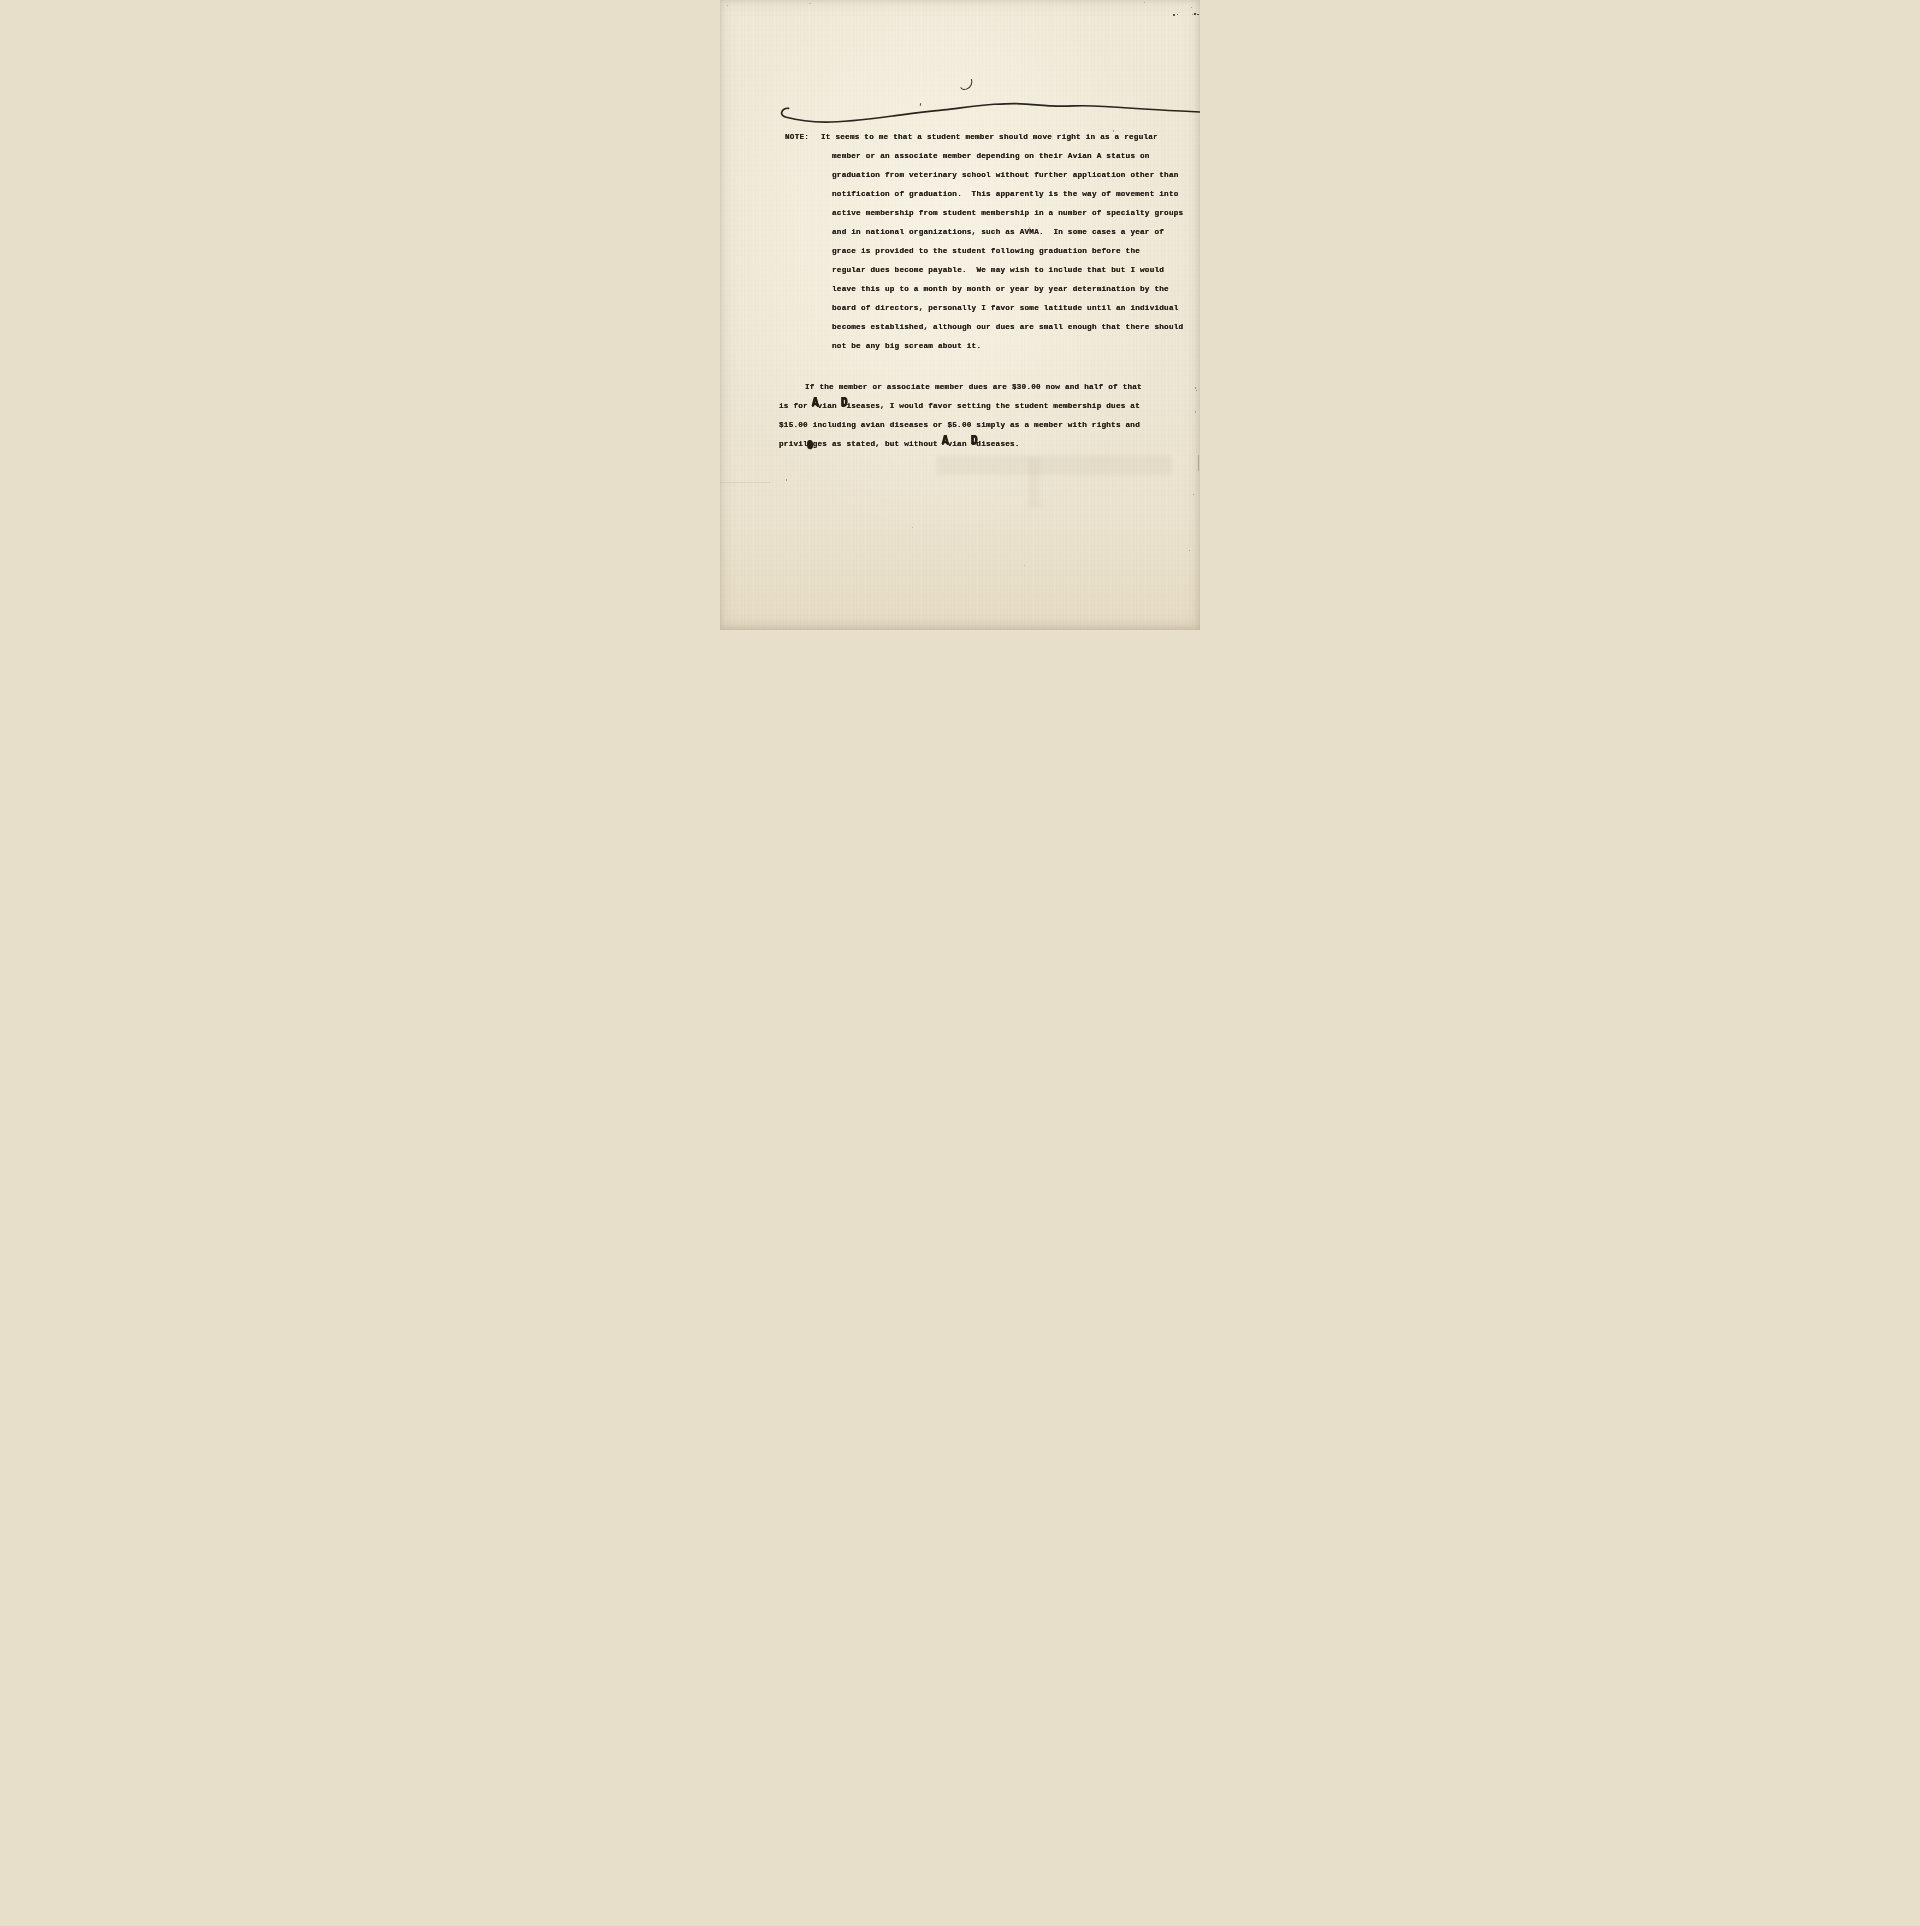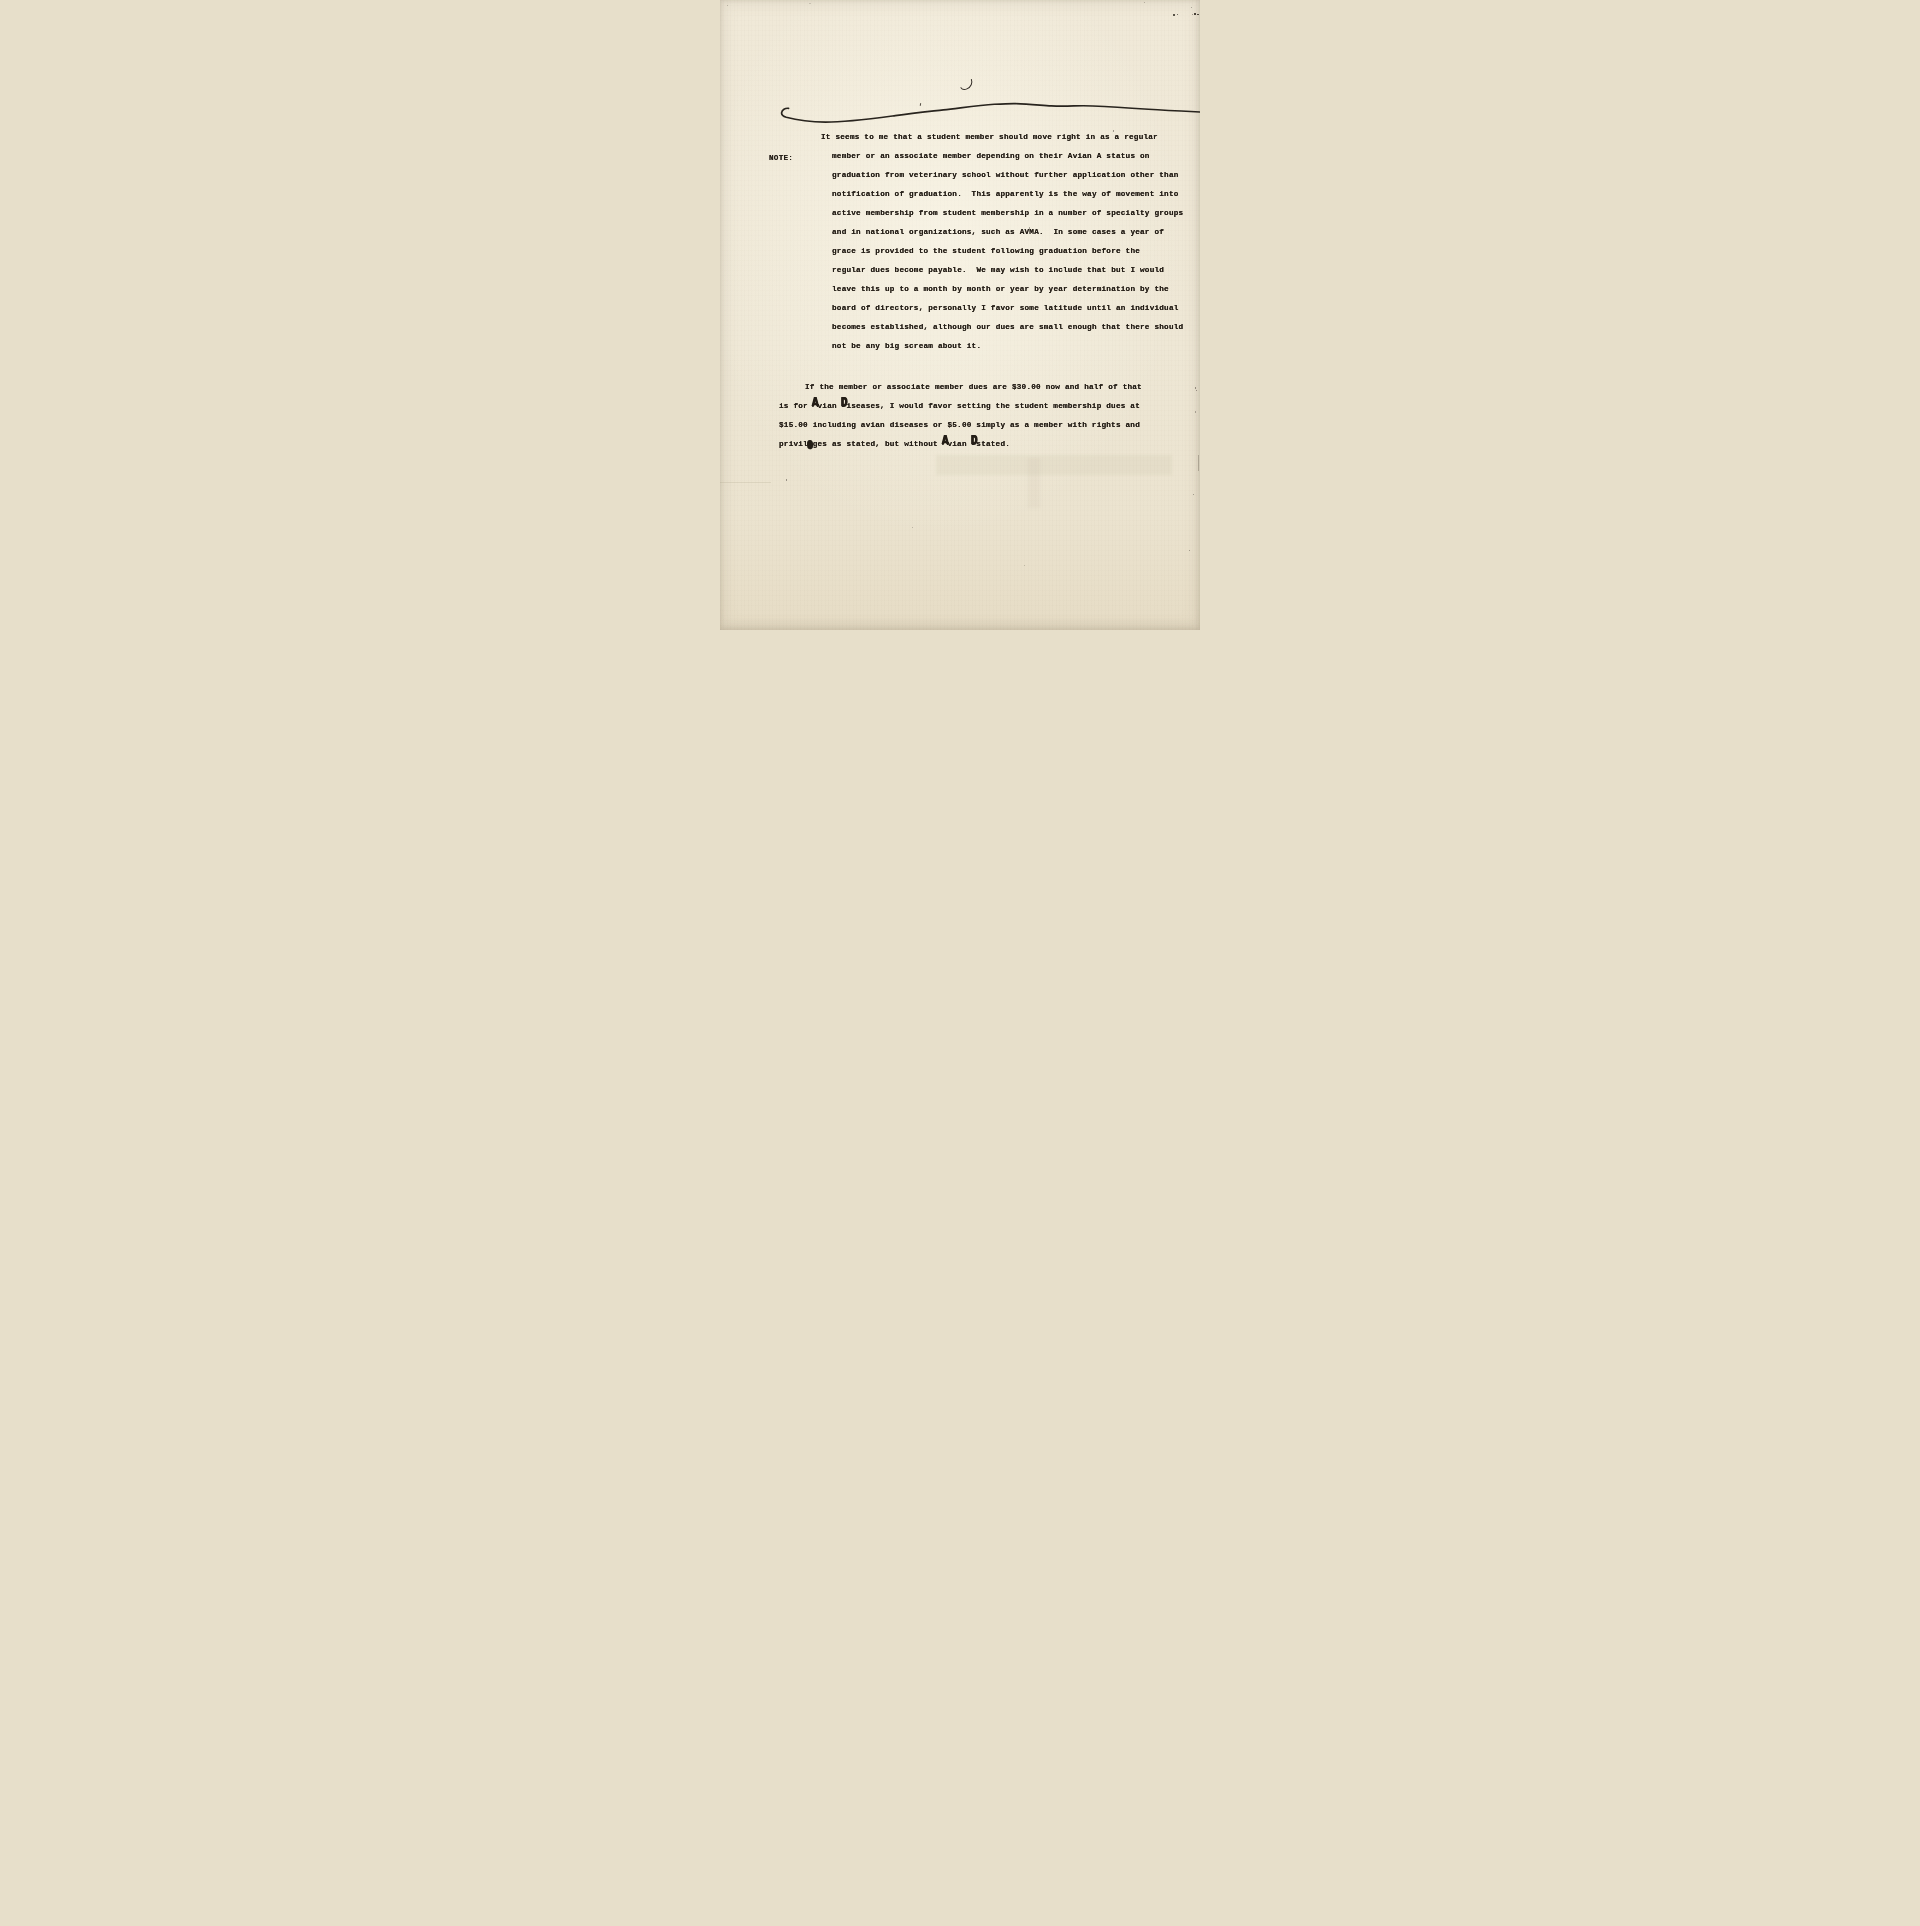--- a/index.html
+++ b/index.html
@@ -26,21 +26,21 @@
   }
   .line{
     white-space:pre;
     height:19px;
     line-height:19px;
     text-shadow:0 0 0.2px rgba(40,32,24,.85);
   }
   .block{position:absolute;left:0;right:0;}
   #top-para{position:absolute;left:158px;top:50px;}
   #note-block{top:128px;}
-  #note-label{position:absolute;left:49px;top:0;height:19px;line-height:19px;white-space:pre;text-shadow:0 0 0.2px rgba(40,32,24,.85);margin-top:21px;}
+  #note-label{position:absolute;left:65px;top:0;height:19px;line-height:19px;white-space:pre;text-shadow:0 0 0.2px rgba(40,32,24,.85);}
   .note-line{padding-left:112px;}
   .note-lines > .note-line:first-child{padding-left:101px;}
   #closing-block{top:378px;}
   .closing-line{padding-left:59px;}
   .closing-lines > .closing-line:first-child{padding-left:85px;}
   svg.overlay{position:absolute;left:0;top:0;width:480px;height:630px;pointer-events:none;}
   .ov{
     display:inline-block;width:4.8px;
     transform:scale(1.42,1.55) translateY(0.6px);
     transform-origin:50% 82%;
@@ -77,21 +77,21 @@
         <div class="line note-line">becomes established, although our dues are small enough that there should</div>
         <div class="line note-line">not be any big scream about it.</div>
       </div>
   </div>
 
   <div id="closing-block" class="block">
     <div class="closing-lines">
         <div class="line closing-line"><span>If the member or associate member dues are $30.00 now and half of that</span></div>
         <div class="line closing-line"><span>is for </span><span class="ov">A</span><span>vian </span><span class="ov">D</span><span>iseases, I would favor setting the student membership dues at</span></div>
         <div class="line closing-line"><span>$15.00 including avian diseases or $5.00 simply as a member with rights and</span></div>
-        <div class="line closing-line"><span>privil</span><span class="blot">e</span><span>ges as stated, but without </span><span class="ov">A</span><span>vian </span><span class="ov">D</span><span>stated.</span></div>
+        <div class="line closing-line"><span>privil</span><span class="blot">e</span><span>ges as stated, but without </span><span class="ov">A</span><span>vian </span><span class="ov">D</span><span>diseases.</span></div>
       </div>
   </div>
 
   <svg class="overlay" viewBox="0 0 1246 1635">
     <path d="M 178 281
          C 169 280, 161 285, 160 292
          C 159 298, 165 302, 172 304
          C 200 311, 242 316, 274 317
          C 330 317, 395 308, 455 300
          C 505 293, 545 289, 580 285

